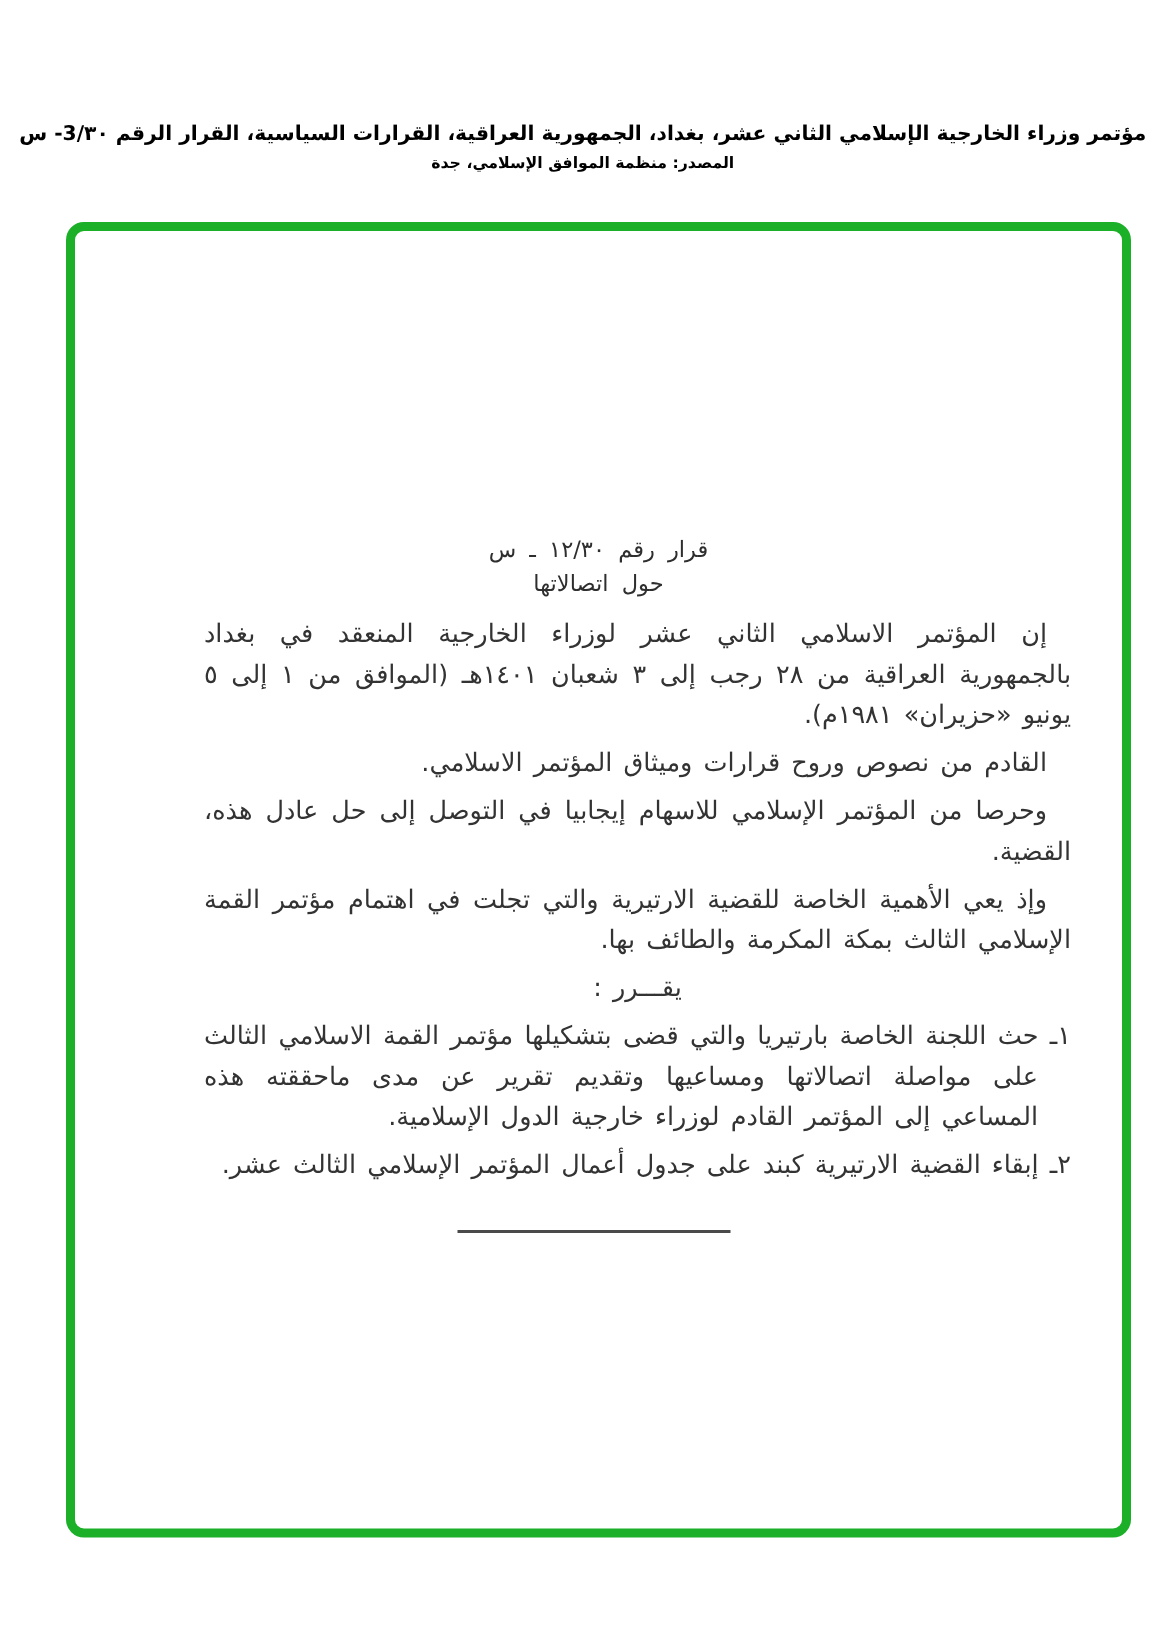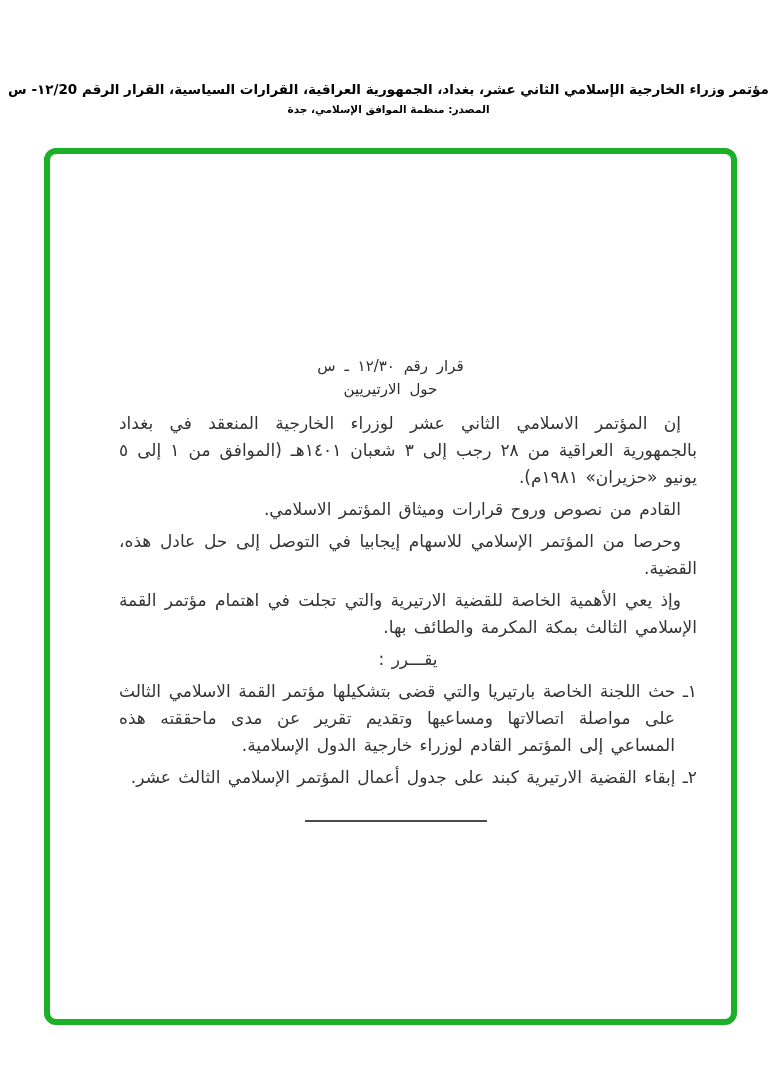--- a/index.html
+++ b/index.html
@@ -96,29 +96,29 @@
       height: 2px;
       background: #4a4a4a;
     }
   </style>
 </head>
 <body>
 
 <div class="page">
 
   <div class="header">
-    <div class="line1">مؤتمر وزراء الخارجية الإسلامي الثاني عشر، بغداد، الجمهورية العراقية، القرارات السياسية، القرار الرقم ١٢/20- س</div>
+    <div class="line1">مؤتمر وزراء الخارجية الإسلامي الثاني عشر، بغداد، الجمهورية العراقية، القرارات السياسية، القرار الرقم 3/٣٠- س</div>
     <div class="line2">المصدر: منظمة الموافق الإسلامي، جدة</div>
   </div>
 
-  <div class="frame" style="border-color: rgb(27, 176, 40);">
+  <div class="frame" style="border-color: rgb(27, 176, 40); padding-left: 17px;">
 
     <div class="title-block">
       <div>قرار رقم ١٢/٣٠ ـ س</div>
-      <div>حول الارتيريين</div>
+      <div>حول اتصالاتها</div>
     </div>
 
     <div class="doc-body">
       <p class="indent">إن المؤتمر الاسلامي الثاني عشر لوزراء الخارجية المنعقد في بغداد بالجمهورية العراقية من ٢٨ رجب إلى ٣ شعبان ١٤٠١هـ (الموافق من ١ إلى ٥ يونيو «حزيران» ١٩٨١م).</p>
       <p class="indent">القادم من نصوص وروح قرارات وميثاق المؤتمر الاسلامي.</p>
       <p class="indent">وحرصا من المؤتمر الإسلامي للاسهام إيجابيا في التوصل إلى حل عادل هذه، القضية.</p>
       <p class="indent">وإذ يعي الأهمية الخاصة للقضية الارتيرية والتي تجلت في اهتمام مؤتمر القمة الإسلامي الثالث بمكة المكرمة والطائف بها.</p>
       <p class="decides">يقـــرر :</p>
       <p class="item">١ـ حث اللجنة الخاصة بارتيريا والتي قضى بتشكيلها مؤتمر القمة الاسلامي الثالث على مواصلة اتصالاتها ومساعيها وتقديم تقرير عن مدى ماحققته هذه المساعي إلى المؤتمر القادم لوزراء خارجية الدول الإسلامية.</p>
       <p class="item">٢ـ إبقاء القضية الارتيرية كبند على جدول أعمال المؤتمر الإسلامي الثالث عشر.</p>

